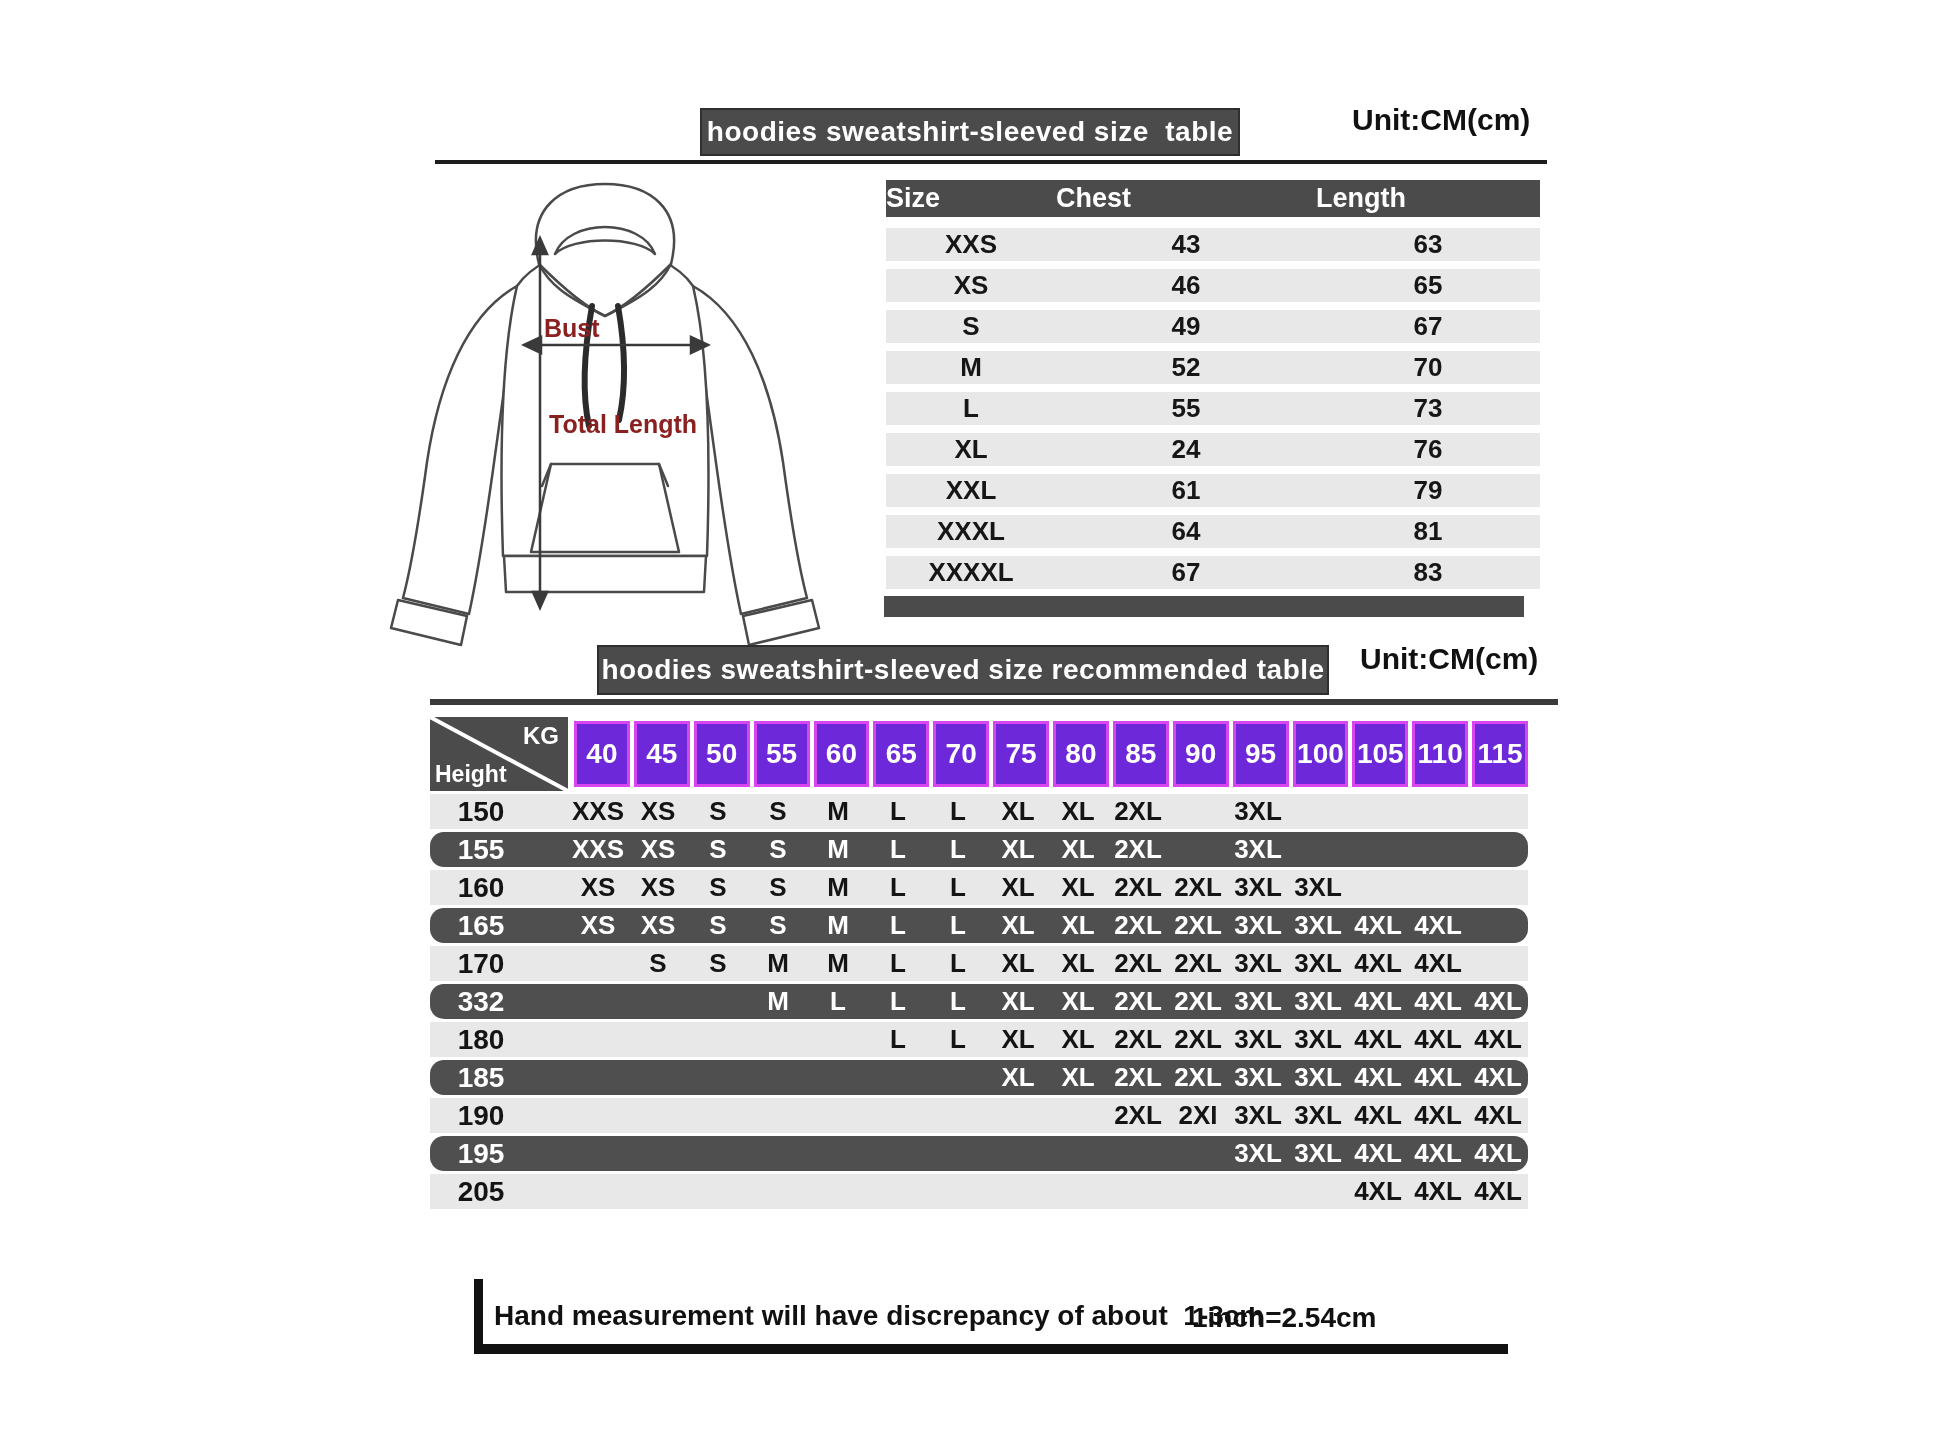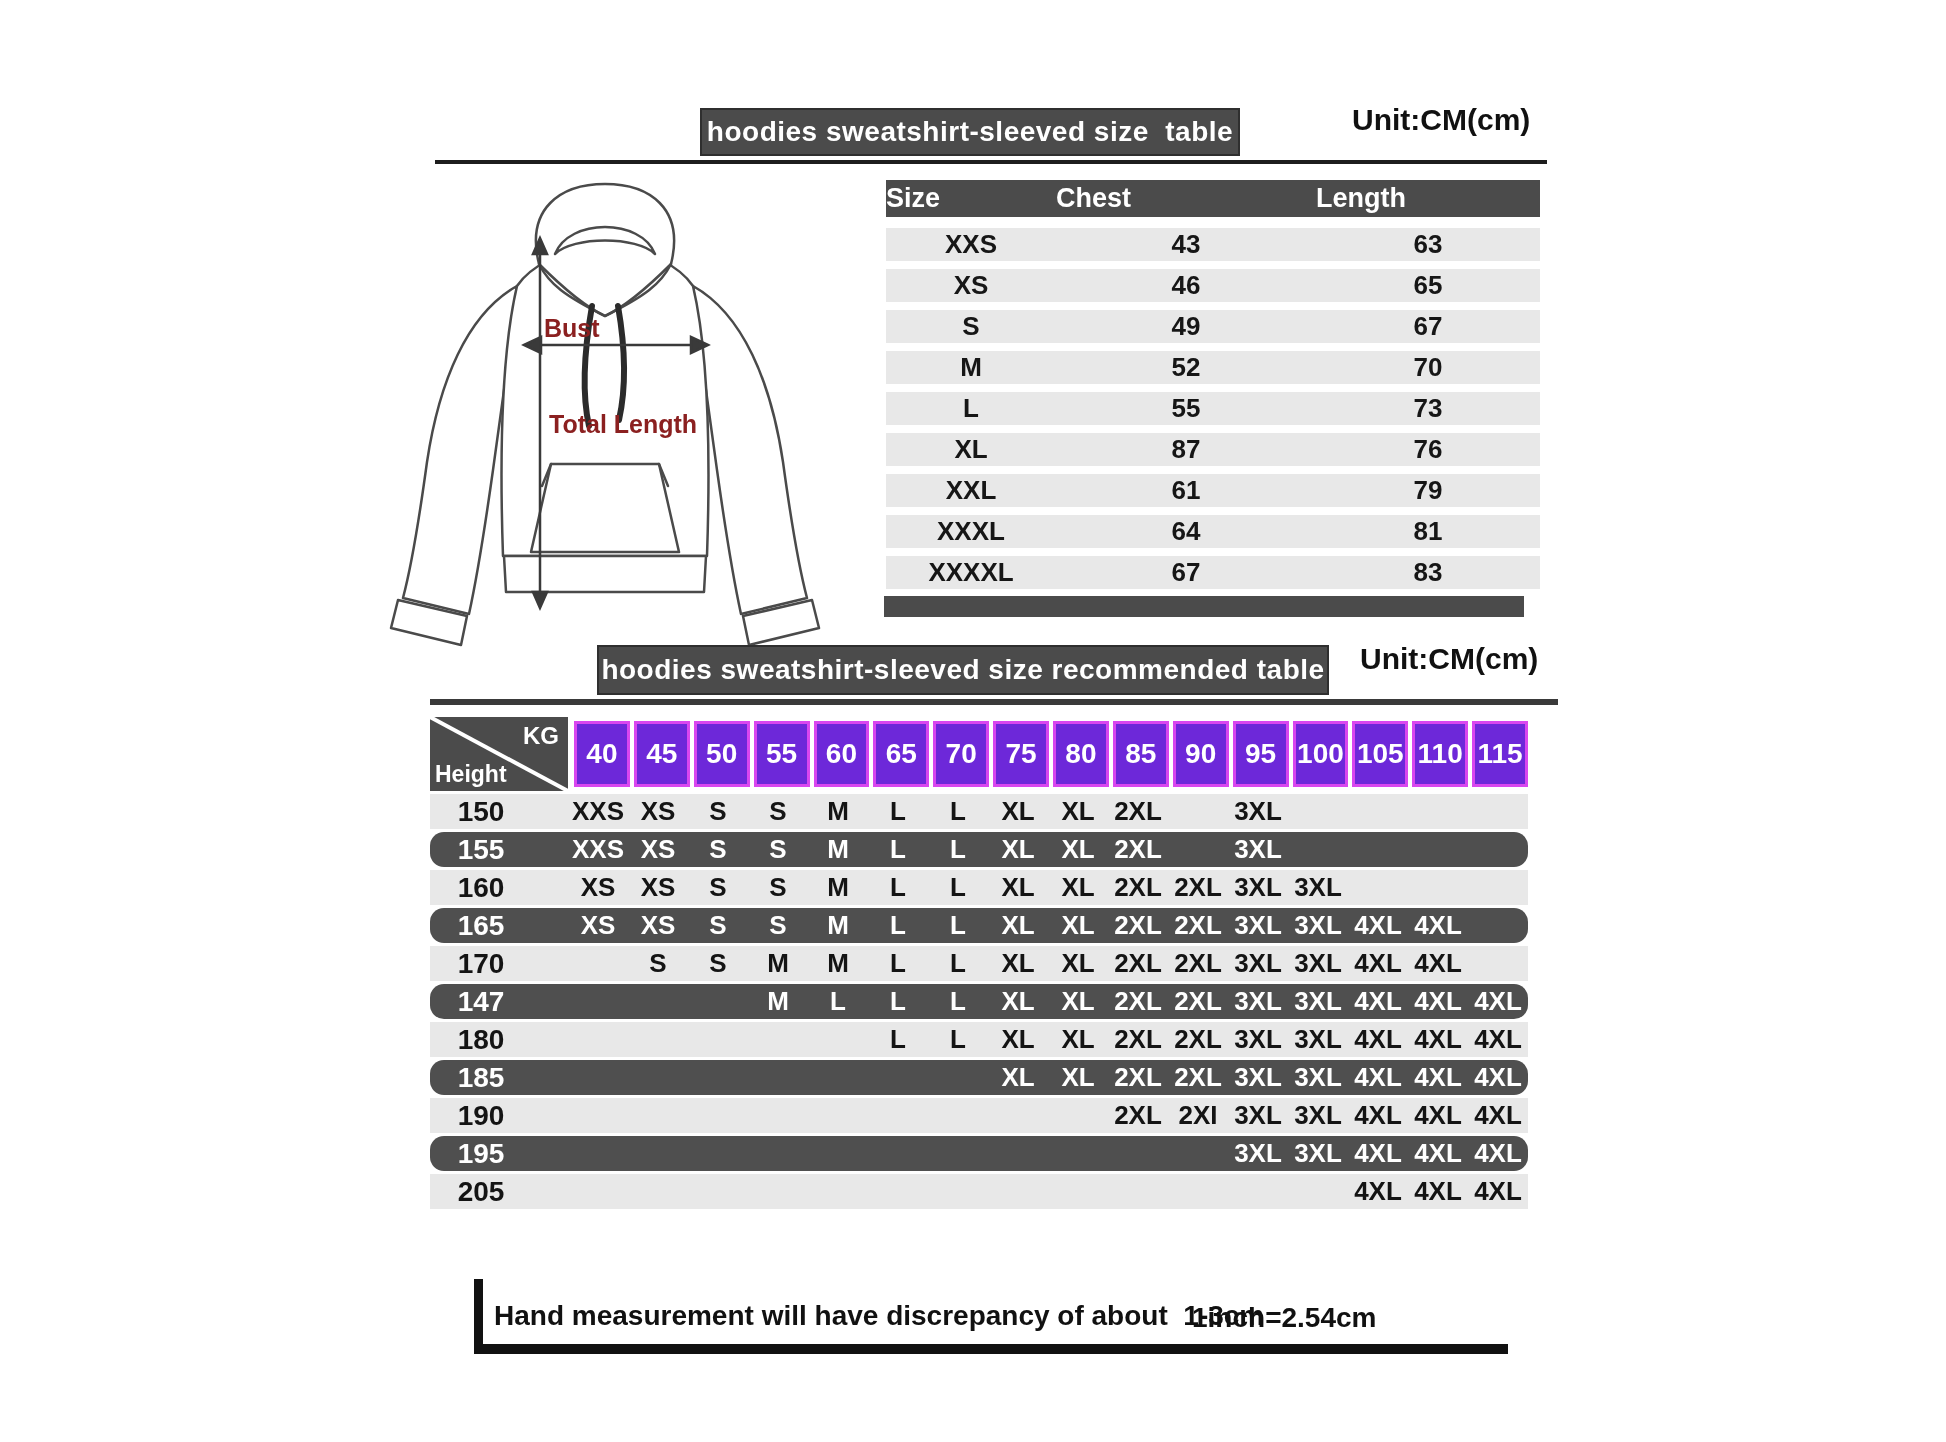--- a/index.html
+++ b/index.html
@@ -150,21 +150,21 @@
           <div>52</div>
           <div>70</div>
         </div>
         <div class="st-row">
           <div>L</div>
           <div>55</div>
           <div>73</div>
         </div>
         <div class="st-row">
           <div>XL</div>
-          <div>87</div>
+          <div>24</div>
           <div>76</div>
         </div>
         <div class="st-row">
           <div>XXL</div>
           <div>61</div>
           <div>79</div>
         </div>
         <div class="st-row">
           <div>XXXL</div>
           <div>64</div>
@@ -303,21 +303,21 @@
           <div>XL</div>
           <div>2XL</div>
           <div>2XL</div>
           <div>3XL</div>
           <div>3XL</div>
           <div>4XL</div>
           <div>4XL</div>
           <div></div>
         </div>
         <div class="rt-row dark">
-          <div class="rt-height-label">147</div>
+          <div class="rt-height-label">332</div>
           <div></div>
           <div></div>
           <div></div>
           <div>M</div>
           <div>L</div>
           <div>L</div>
           <div>L</div>
           <div>XL</div>
           <div>XL</div>
           <div>2XL</div>

